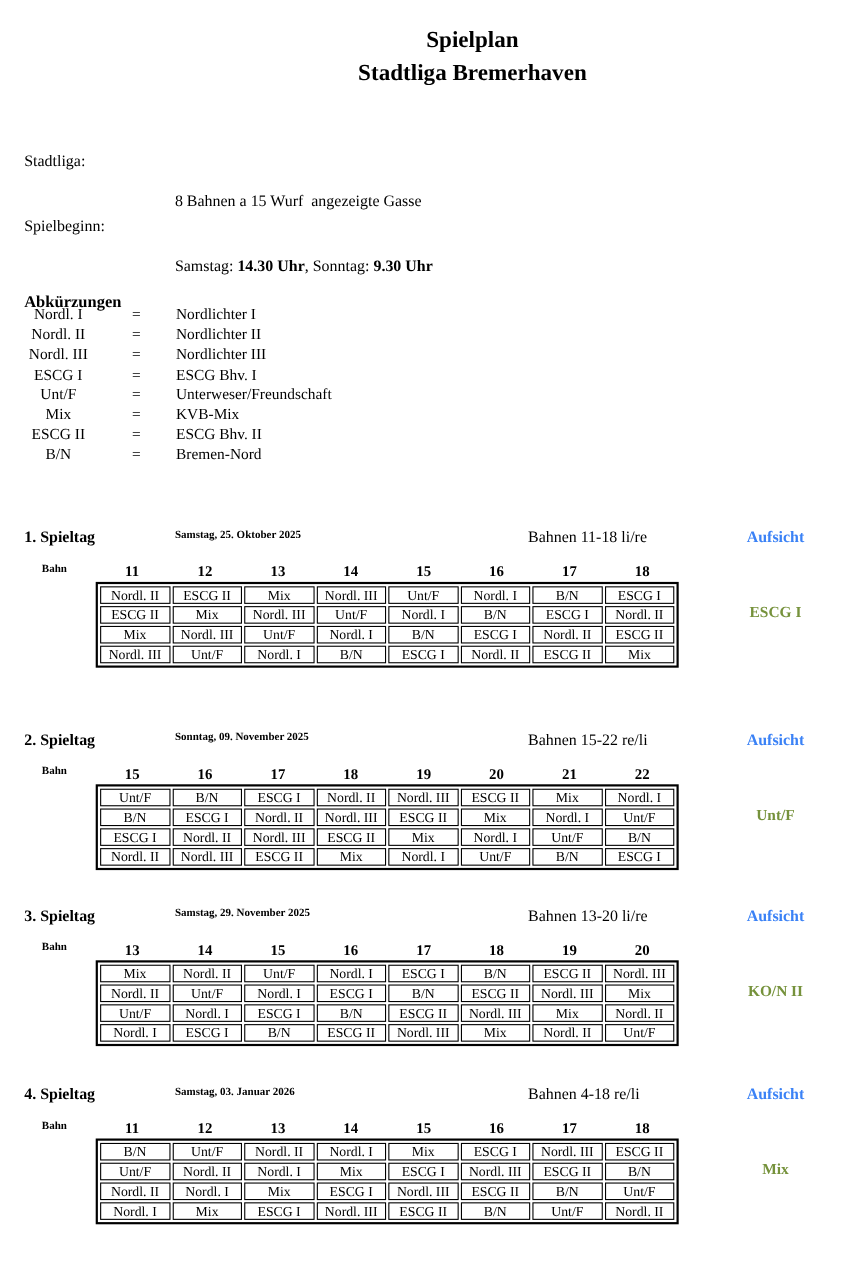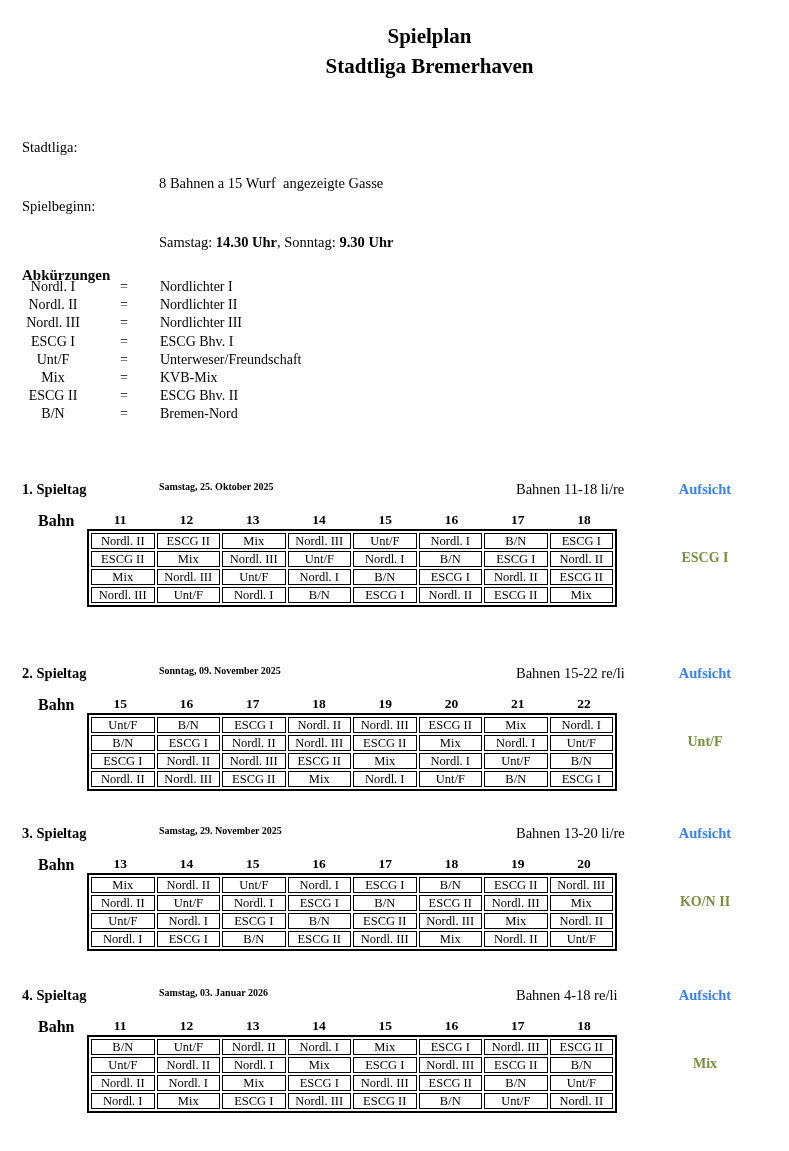--- a/index.html
+++ b/index.html
@@ -16,24 +16,24 @@
   .abk-heading{position:absolute;left:22px;top:241px;font-size:15px;font-weight:bold;margin-top:26px;}
   .abbrev{position:absolute;left:0;top:279px;width:500px;font-size:14px;}
   .ab-row{position:relative;height:18.2px;}
   .ab-abbr{position:absolute;left:22px;width:62px;text-align:center;}
   .ab-eq{position:absolute;left:104px;width:40px;text-align:center;}
   .ab-full{position:absolute;left:160px;white-space:pre;}
 
   .md{position:absolute;left:0;width:789px;height:140px;}
   .md-label{position:absolute;left:22px;top:0;font-size:14.5px;font-weight:bold;}
   .md-date{position:absolute;left:159px;top:0;font-size:10px;font-weight:bold;}
-  .md-bahnen{position:absolute;left:516px;top:0;font-size:14.5px;}
+  .md-bahnen{position:absolute;left:480px;top:0;font-size:14.5px;}
   .md-aufsicht{position:absolute;left:660px;top:0;width:90px;text-align:center;
                font-size:14.5px;font-weight:bold;color:#3b82f6;}
-  .md-bahn-label{position:absolute;left:38px;top:31px;font-size:16px;font-weight:bold;}
+  .md-bahn-label{position:absolute;left:38px;top:31px;font-size:10px;font-weight:bold;}
   .md-lanes{position:absolute;left:87px;top:31px;width:530px;display:flex;height:16px;}
   .md-lanes span{flex:1;text-align:center;font-size:13.5px;font-weight:bold;line-height:16px;}
   .md-table{position:absolute;left:87px;top:48px;width:530px;
             border-collapse:separate;border-spacing:2px;border:2px solid #000;
             table-layout:fixed;background:#fff;}
   .md-table td{border:1px solid #000;padding:1px 1px;text-align:center;
                font-size:12.5px;line-height:12px;white-space:nowrap;overflow:hidden;}
   .md-team{position:absolute;left:660px;top:69px;width:90px;text-align:center;
            font-size:14px;font-weight:bold;color:#76923C;}
 </style>

